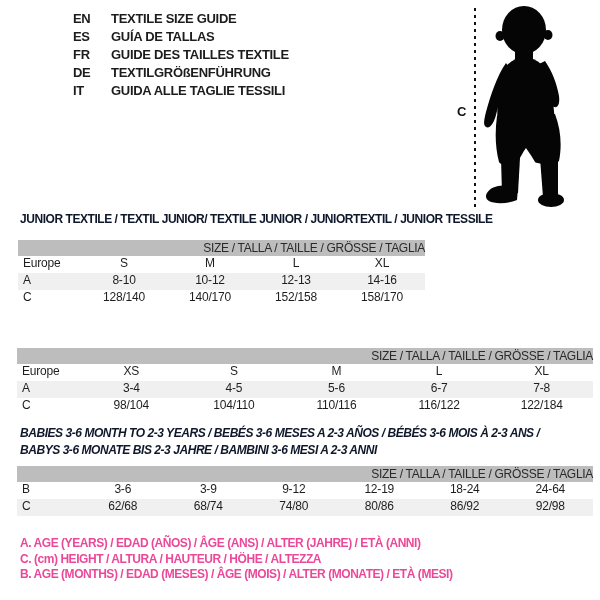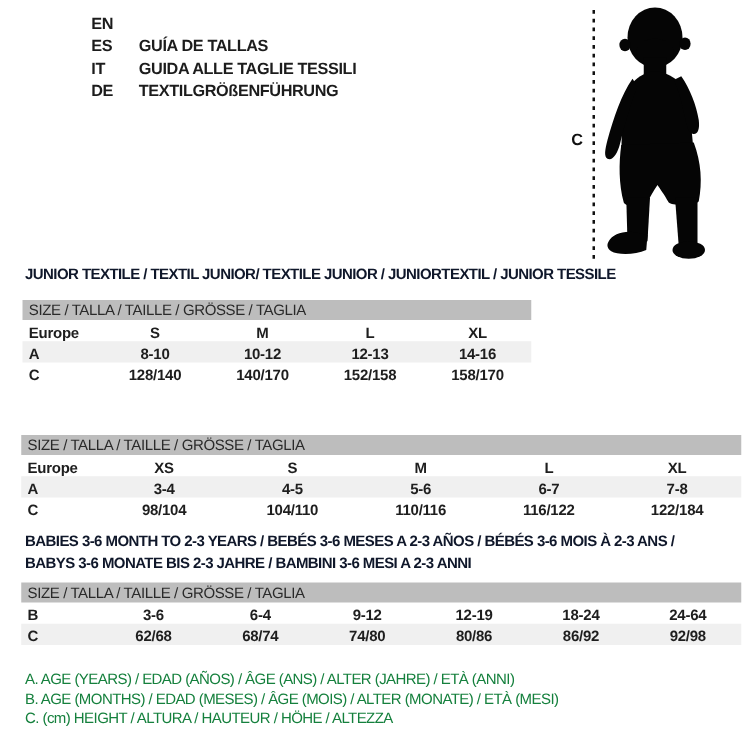--- a/index.html
+++ b/index.html
@@ -16,49 +16,54 @@
   .figure{position:absolute;left:440px;top:0;width:160px;height:215px;}
   .figure svg{position:absolute;left:0;top:0;}
   .c-label{position:absolute;left:17px;top:104px;font-weight:bold;font-size:13px;color:#111;}
   
   .sec-title{position:absolute;font-weight:bold;font-size:12px;letter-spacing:-0.45px;color:#0f172a;white-space:nowrap;}
   .sec-title sub{font-size:8px;}
   .t3-line{line-height:16.5px;}
   
   .sg-table{position:absolute;}
   .size-bar{height:16px;line-height:16px;background:#bdbdbd;color:#2a2a2a;
-    font-size:12px;letter-spacing:-0.3px;padding-left:5px;}
-  .trow{display:flex;height:17px;align-items:flex-end;font-size:12px;letter-spacing:-0.2px;color:#1e1e1e;font-weight:bold;}
+    font-size:12px;letter-spacing:-0.3px;padding-left:5px;text-align:right;}
+  .trow{display:flex;height:17px;align-items:flex-start;font-size:12px;letter-spacing:-0.2px;color:#1e1e1e;}
   .trow.alt{background:#f0f0f0;}
   .rlabel{width:58px;padding-left:5px;flex:0 0 auto;}
   .cell{flex:1;text-align:center;}
   
   .legend{position:absolute;left:20px;top:536px;}
-  .legend-line{font-weight:normal;font-size:12px;letter-spacing:-0.45px;line-height:15.5px;color:#15803d;white-space:nowrap;}
+  .legend-line{font-weight:bold;font-size:12px;letter-spacing:-0.45px;line-height:15.5px;color:#ec4899;white-space:nowrap;}
 </style>
 </head>
 <body>
 
 <div class="canvas">
 
   <div class="lang-list">
     <div class="lang-row">
       <span class="lang-code">EN</span>
+      <span class="lang-label">TEXTILE SIZE GUIDE</span>
     </div>
     <div class="lang-row">
       <span class="lang-code">ES</span>
       <span class="lang-label">GUÍA DE TALLAS</span>
     </div>
     <div class="lang-row">
-      <span class="lang-code">IT</span>
-      <span class="lang-label">GUIDA ALLE TAGLIE TESSILI</span>
+      <span class="lang-code">FR</span>
+      <span class="lang-label">GUIDE DES TAILLES TEXTILE</span>
     </div>
     <div class="lang-row">
       <span class="lang-code">DE</span>
       <span class="lang-label">TEXTILGRÖßENFÜHRUNG</span>
+    </div>
+    <div class="lang-row">
+      <span class="lang-code">IT</span>
+      <span class="lang-label">GUIDA ALLE TAGLIE TESSILI</span>
     </div>
   </div>
 
   <div class="figure">
     <svg width="160" height="215" viewBox="0 0 160 215">
       <line x1="35" y1="8" x2="35" y2="208" stroke="#111" stroke-width="2" stroke-dasharray="3 4"></line>
       <g fill="#050505">
         <ellipse cx="84" cy="30" rx="22" ry="24"></ellipse>
         <ellipse cx="60" cy="36" rx="4.5" ry="5"></ellipse>
         <ellipse cx="108" cy="35" rx="4.5" ry="5"></ellipse>
@@ -124,45 +129,45 @@
     <div class="trow">
       <div class="rlabel">C</div>
       <div class="cell">98/104</div>
       <div class="cell">104/110</div>
       <div class="cell">110/116</div>
       <div class="cell">116/122</div>
       <div class="cell">122/184</div>
     </div>
   </div>
 
-  <div class="sec-title" style="left:20px;top:425px;">
+  <div class="sec-title" style="left:20px;top:425px;font-style:italic;">
     <div class="t3-line">BABIES 3-6 MONTH TO 2-3 YEARS / BEBÉS 3-6 MESES A 2-3 AÑOS / BÉBÉS 3-6 MOIS À 2-3 ANS /</div>
     <div class="t3-line">BABYS 3-6 MONATE BIS 2-3 JAHRE / BAMBINI 3-6 MESI A 2-3 ANNI</div>
   </div>
   <div class="sg-table" style="left:17px;top:466px;width:576px;">
     <div class="size-bar">SIZE / TALLA / TAILLE / GRÖSSE / TAGLIA</div>
     <div class="trow">
       <div class="rlabel">B</div>
       <div class="cell">3-6</div>
-      <div class="cell">6-4</div>
+      <div class="cell">3-9</div>
       <div class="cell">9-12</div>
       <div class="cell">12-19</div>
       <div class="cell">18-24</div>
       <div class="cell">24-64</div>
     </div>
     <div class="trow alt">
       <div class="rlabel">C</div>
       <div class="cell">62/68</div>
       <div class="cell">68/74</div>
       <div class="cell">74/80</div>
       <div class="cell">80/86</div>
       <div class="cell">86/92</div>
       <div class="cell">92/98</div>
     </div>
   </div>
 
   <div class="legend">
     <div class="legend-line">A. AGE (YEARS) / EDAD (AÑOS) / ÂGE (ANS) / ALTER (JAHRE) / ETÀ (ANNI)</div>
+    <div class="legend-line">C. (cm) HEIGHT / ALTURA / HAUTEUR / HÖHE / ALTEZZA</div>
     <div class="legend-line">B. AGE (MONTHS) / EDAD (MESES) / ÂGE (MOIS) / ALTER (MONATE) / ETÀ (MESI)</div>
-    <div class="legend-line">C. (cm) HEIGHT / ALTURA / HAUTEUR / HÖHE / ALTEZZA</div>
   </div>
 
 </div>
 
 </body></html>

